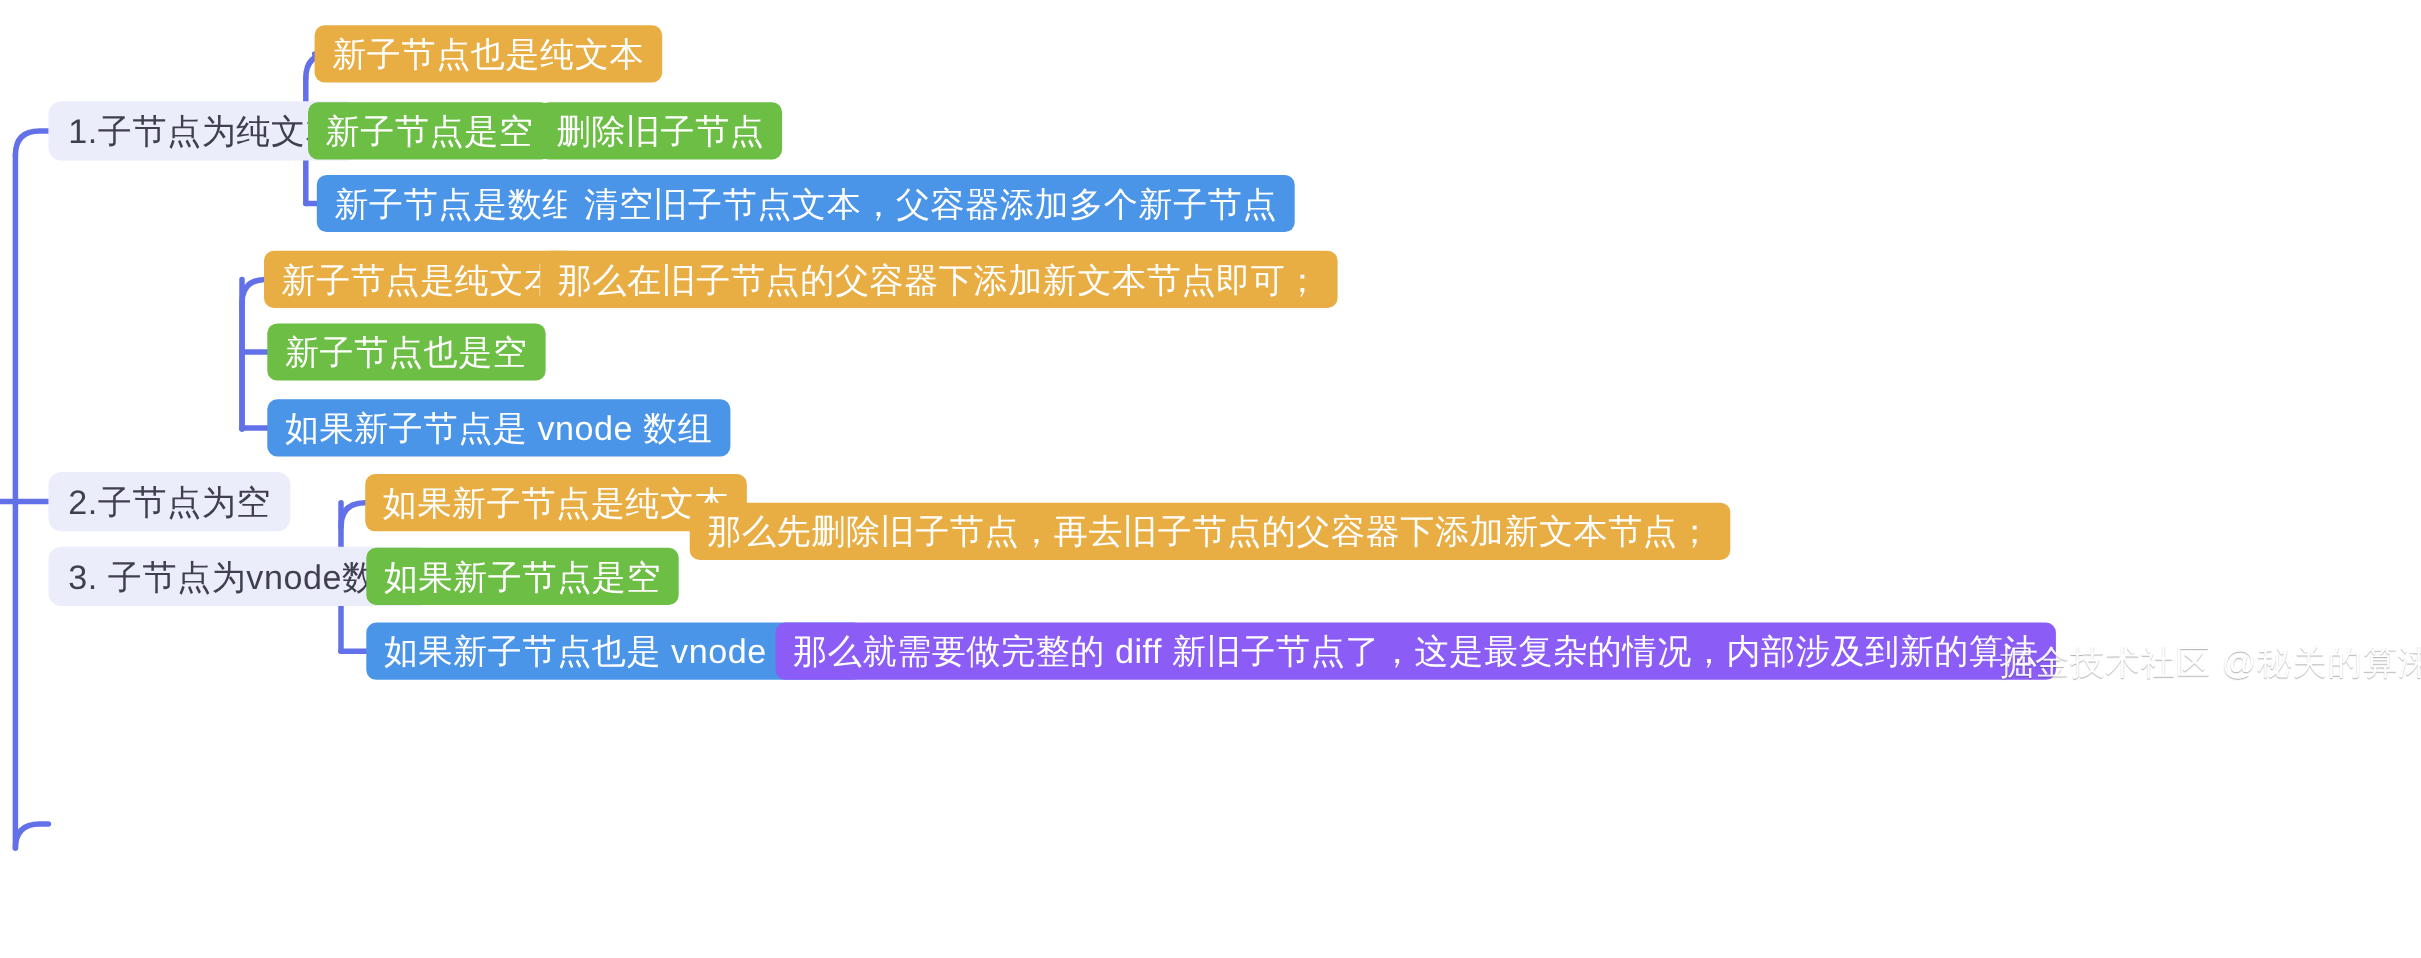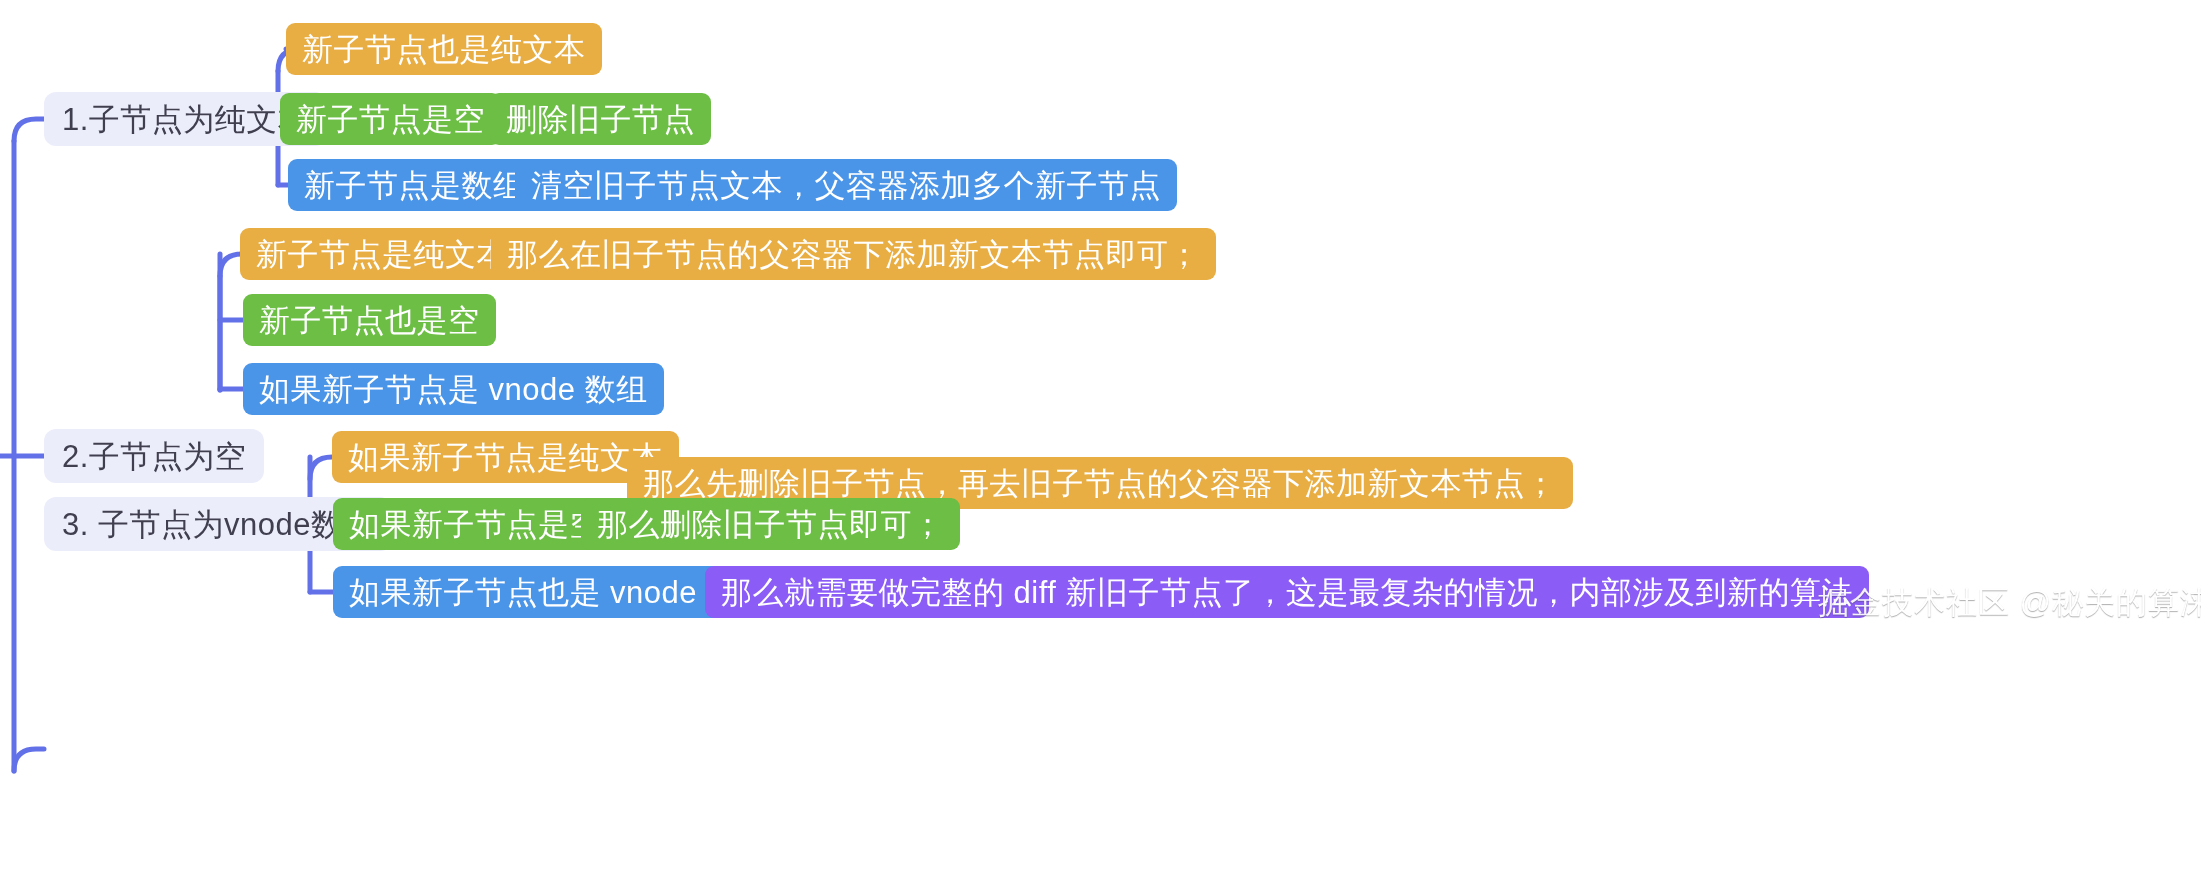--- a/index.html
+++ b/index.html
@@ -165,23 +165,20 @@
   <div class="node node-l2 c-orange" style="left:332px; top:431px;">
     <span>如果新子节点是纯文本</span>
   </div>
   <div class="node node-l3 c-orange" style="left:627px; top:431px;margin-top:26px;">
     <span>那么先删除旧子节点，再去旧子节点的父容器下添加新文本节点；</span>
   </div>
 
   <div class="node node-l2 c-green" style="left:333px; top:498px;">
     <span>如果新子节点是空</span>
   </div>
-  <div class="node node-l3 c-green" style="left:581px; top:498px;">
-    <span>那么删除旧子节点即可；</span>
-  </div>
 
   <div class="node node-l2 c-blue" style="left:333px; top:566px;">
     <span>如果新子节点也是 vnode 数组</span>
   </div>
   <div class="node node-l3 c-red" style="left:705px; top:566px;">
     <span>那么就需要做完整的 diff 新旧子节点了，这是最复杂的情况，内部涉及到新的算法</span>
   </div>
 
   <div class="watermark" style="left:1818px; top:582px;">掘金技术社区 @秘关的算涞风</div>
 

